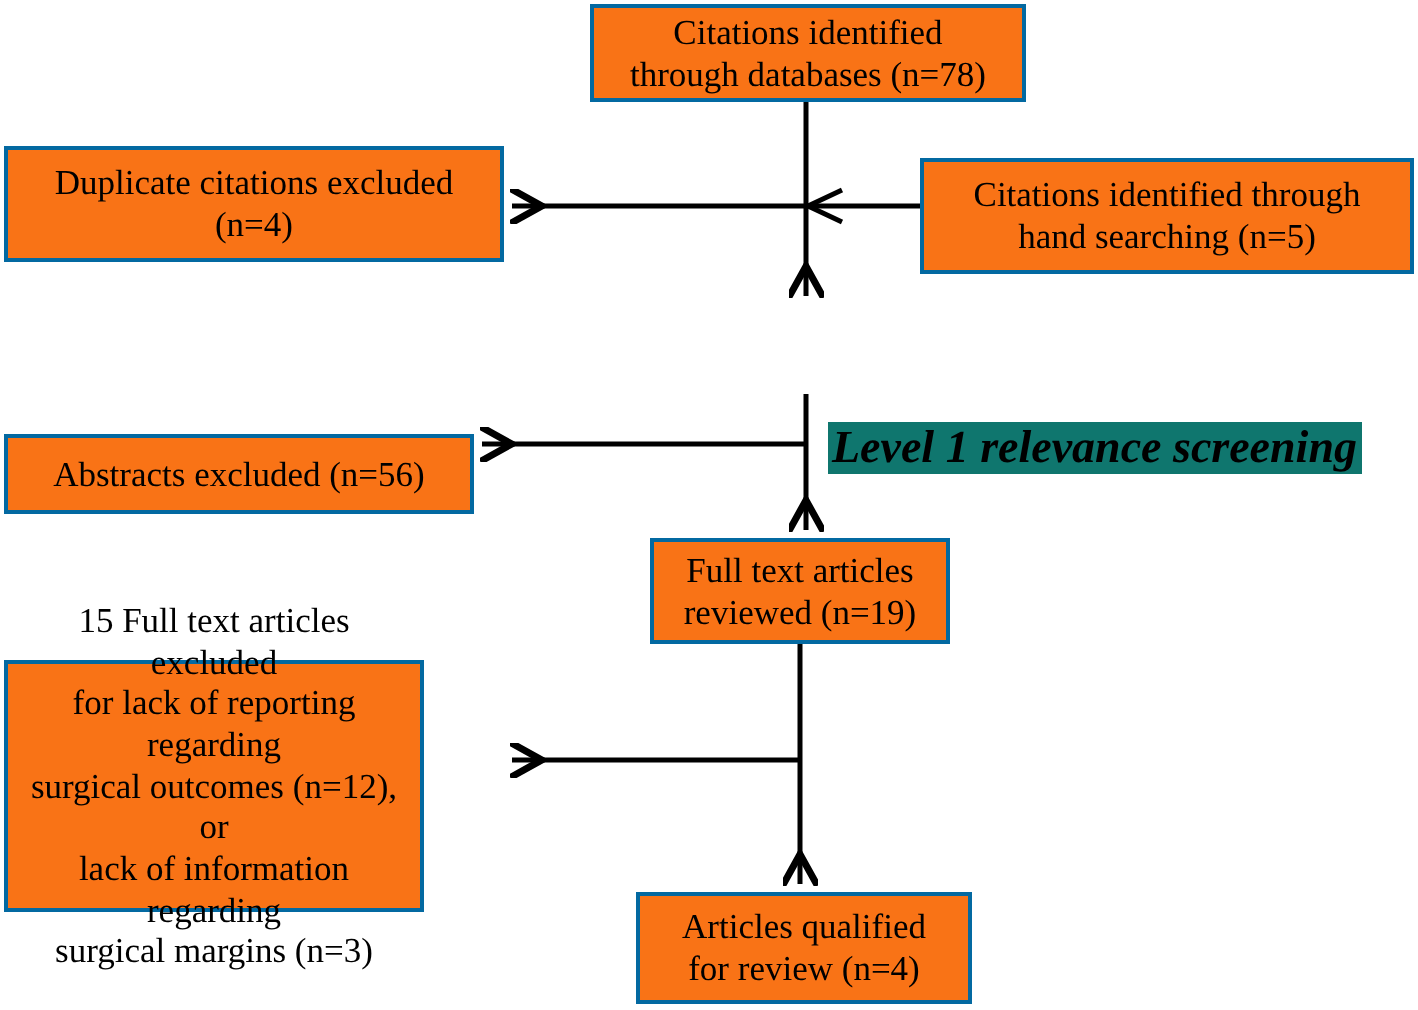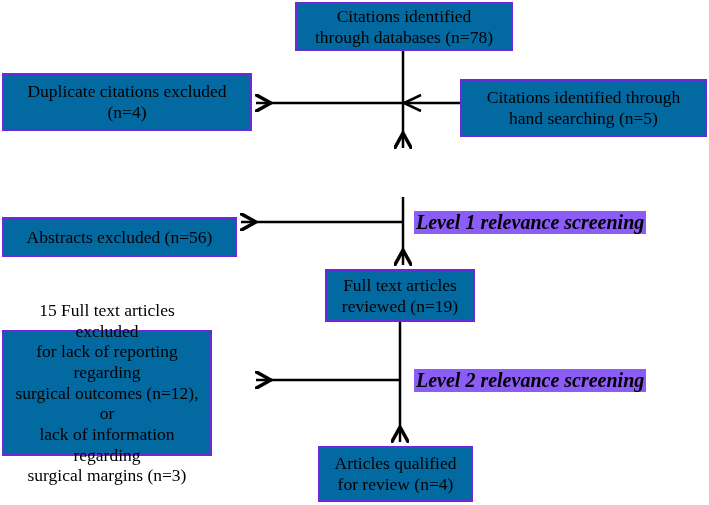--- a/index.html
+++ b/index.html
@@ -21,55 +21,55 @@
     position: absolute;
     left: 0;
     top: 0;
     width: 709px;
     height: 505px;
     pointer-events: none;
   }
   .node {
     position: absolute;
     box-sizing: border-box;
-    border: 2px solid #6d28d9;
-    background: #0369a1;
+    border: 2px solid #0369a1;
+    background: #f97316;
     display: flex;
     align-items: center;
     justify-content: center;
     text-align: center;
     line-height: 1.18;
     font-size: 17.5px;
     padding: 2px 6px;
     z-index: 2;
   }
   .node span {
     display: block;
     white-space: pre-line;
   }
   .stage-label {
     position: absolute;
     font-style: italic;
     font-weight: bold;
-    font-size: 20px;
+    font-size: 23px;
     white-space: nowrap;
     z-index: 2;
-    background: #8b5cf6;
+    background: #0f766e;
     padding: 0 2px;
   }
 
   
   #node-identified-databases { left: 295px; top: 2px;   width: 218px; height: 49px; }
   #node-duplicates-excluded  { left: 2px;   top: 73px;  width: 250px; height: 58px; }
   #node-hand-searching       { left: 460px; top: 79px;  width: 247px; height: 58px; }
   #node-abstracts-reviewed   { left: 283px; top: 152px; width: 234px; height: 45px; }
   #node-abstracts-excluded   { left: 2px;   top: 217px; width: 235px; height: 40px; }
   #node-fulltext-reviewed    { left: 325px; top: 269px; width: 150px; height: 53px; }
   #node-fulltext-excluded    { left: 2px;   top: 330px; width: 210px; height: 126px; }
-  #node-articles-qualified   { left: 318px; top: 446px; width: 155px; height: 56px; }
+  #node-articles-qualified   { left: 318px; top: 446px; width: 168px; height: 56px; }
 
   #label-level-1 { left: 414px; top: 211px; }
   #label-level-2 { left: 414px; top: 369px; }
 </style>
 </head>
 <body>
 
 <div id="canvas">
 
   <svg id="connectors" viewBox="0 0 709 505" width="709" height="505" aria-hidden="true">
@@ -134,15 +134,14 @@
 surgical margins (n=3)</span>
   </div>
 
   <div class="node" id="node-articles-qualified">
     <span>Articles qualified
 for review (n=4)</span>
   </div>
 
   <div class="stage-label" id="label-level-1">Level 1 relevance screening</div>
 
-  <div class="stage-label" id="label-level-2">Level 2 relevance screening</div>
 
 </div>
 
 </body></html>

